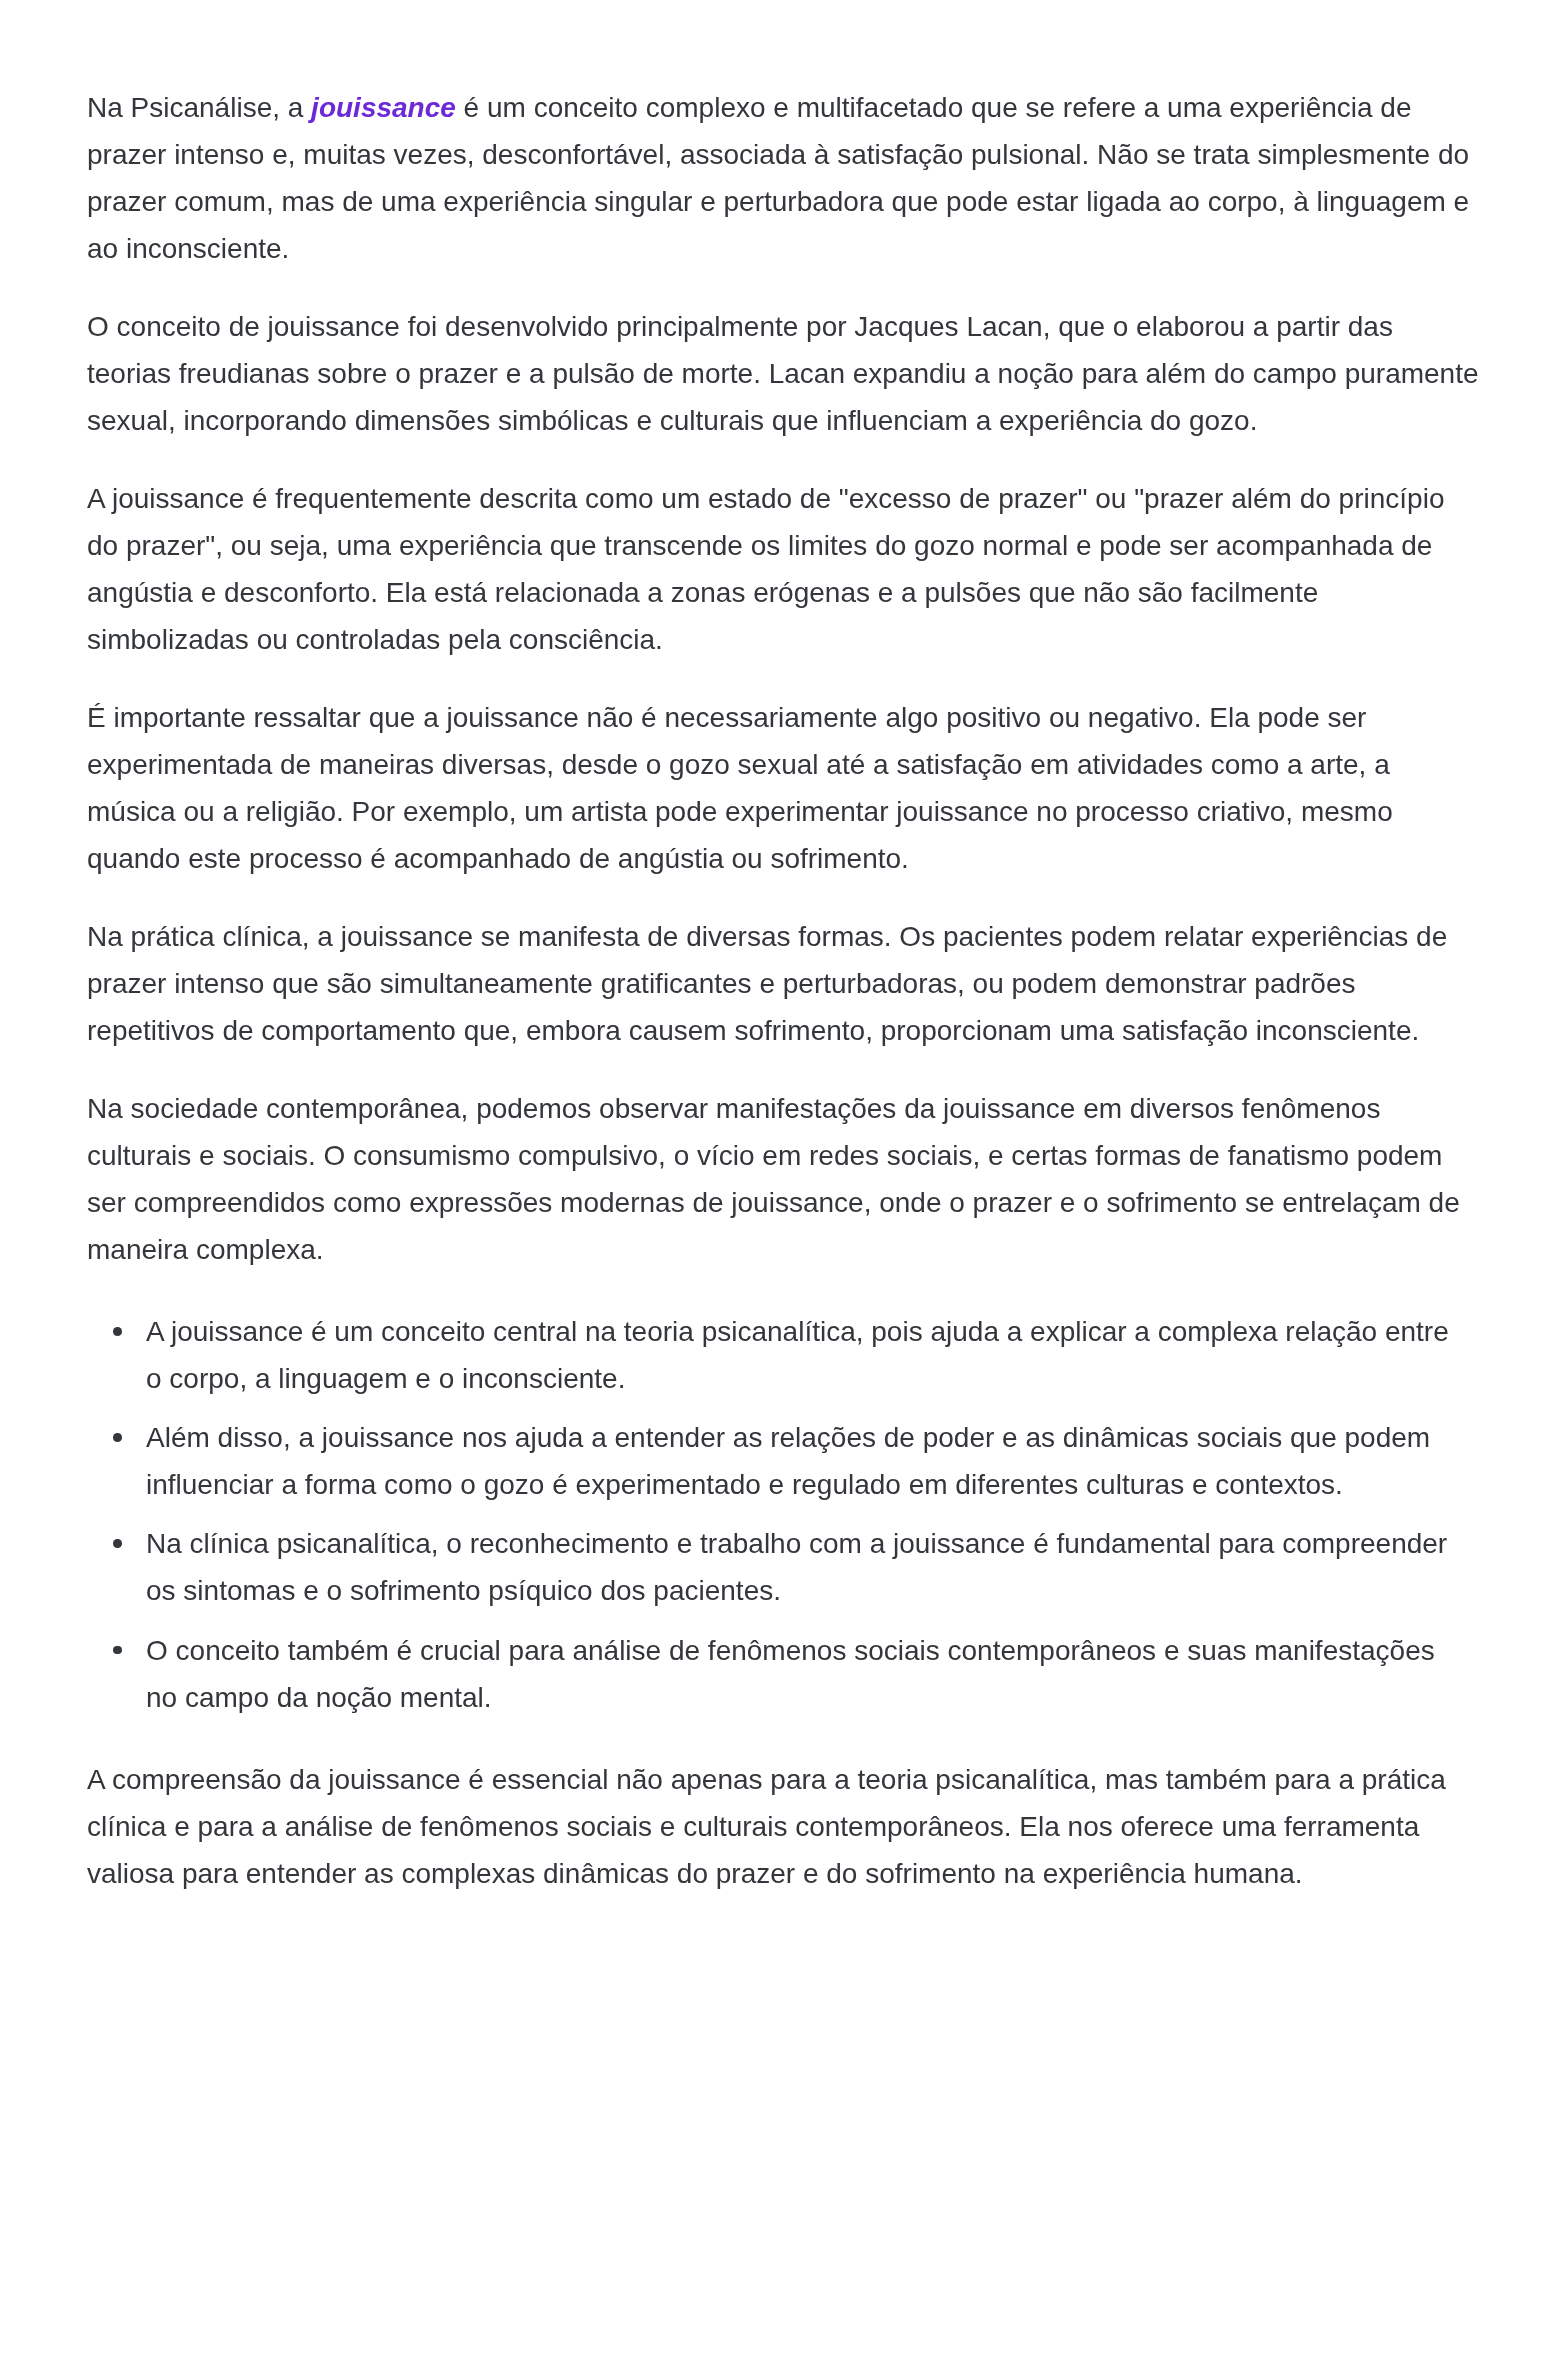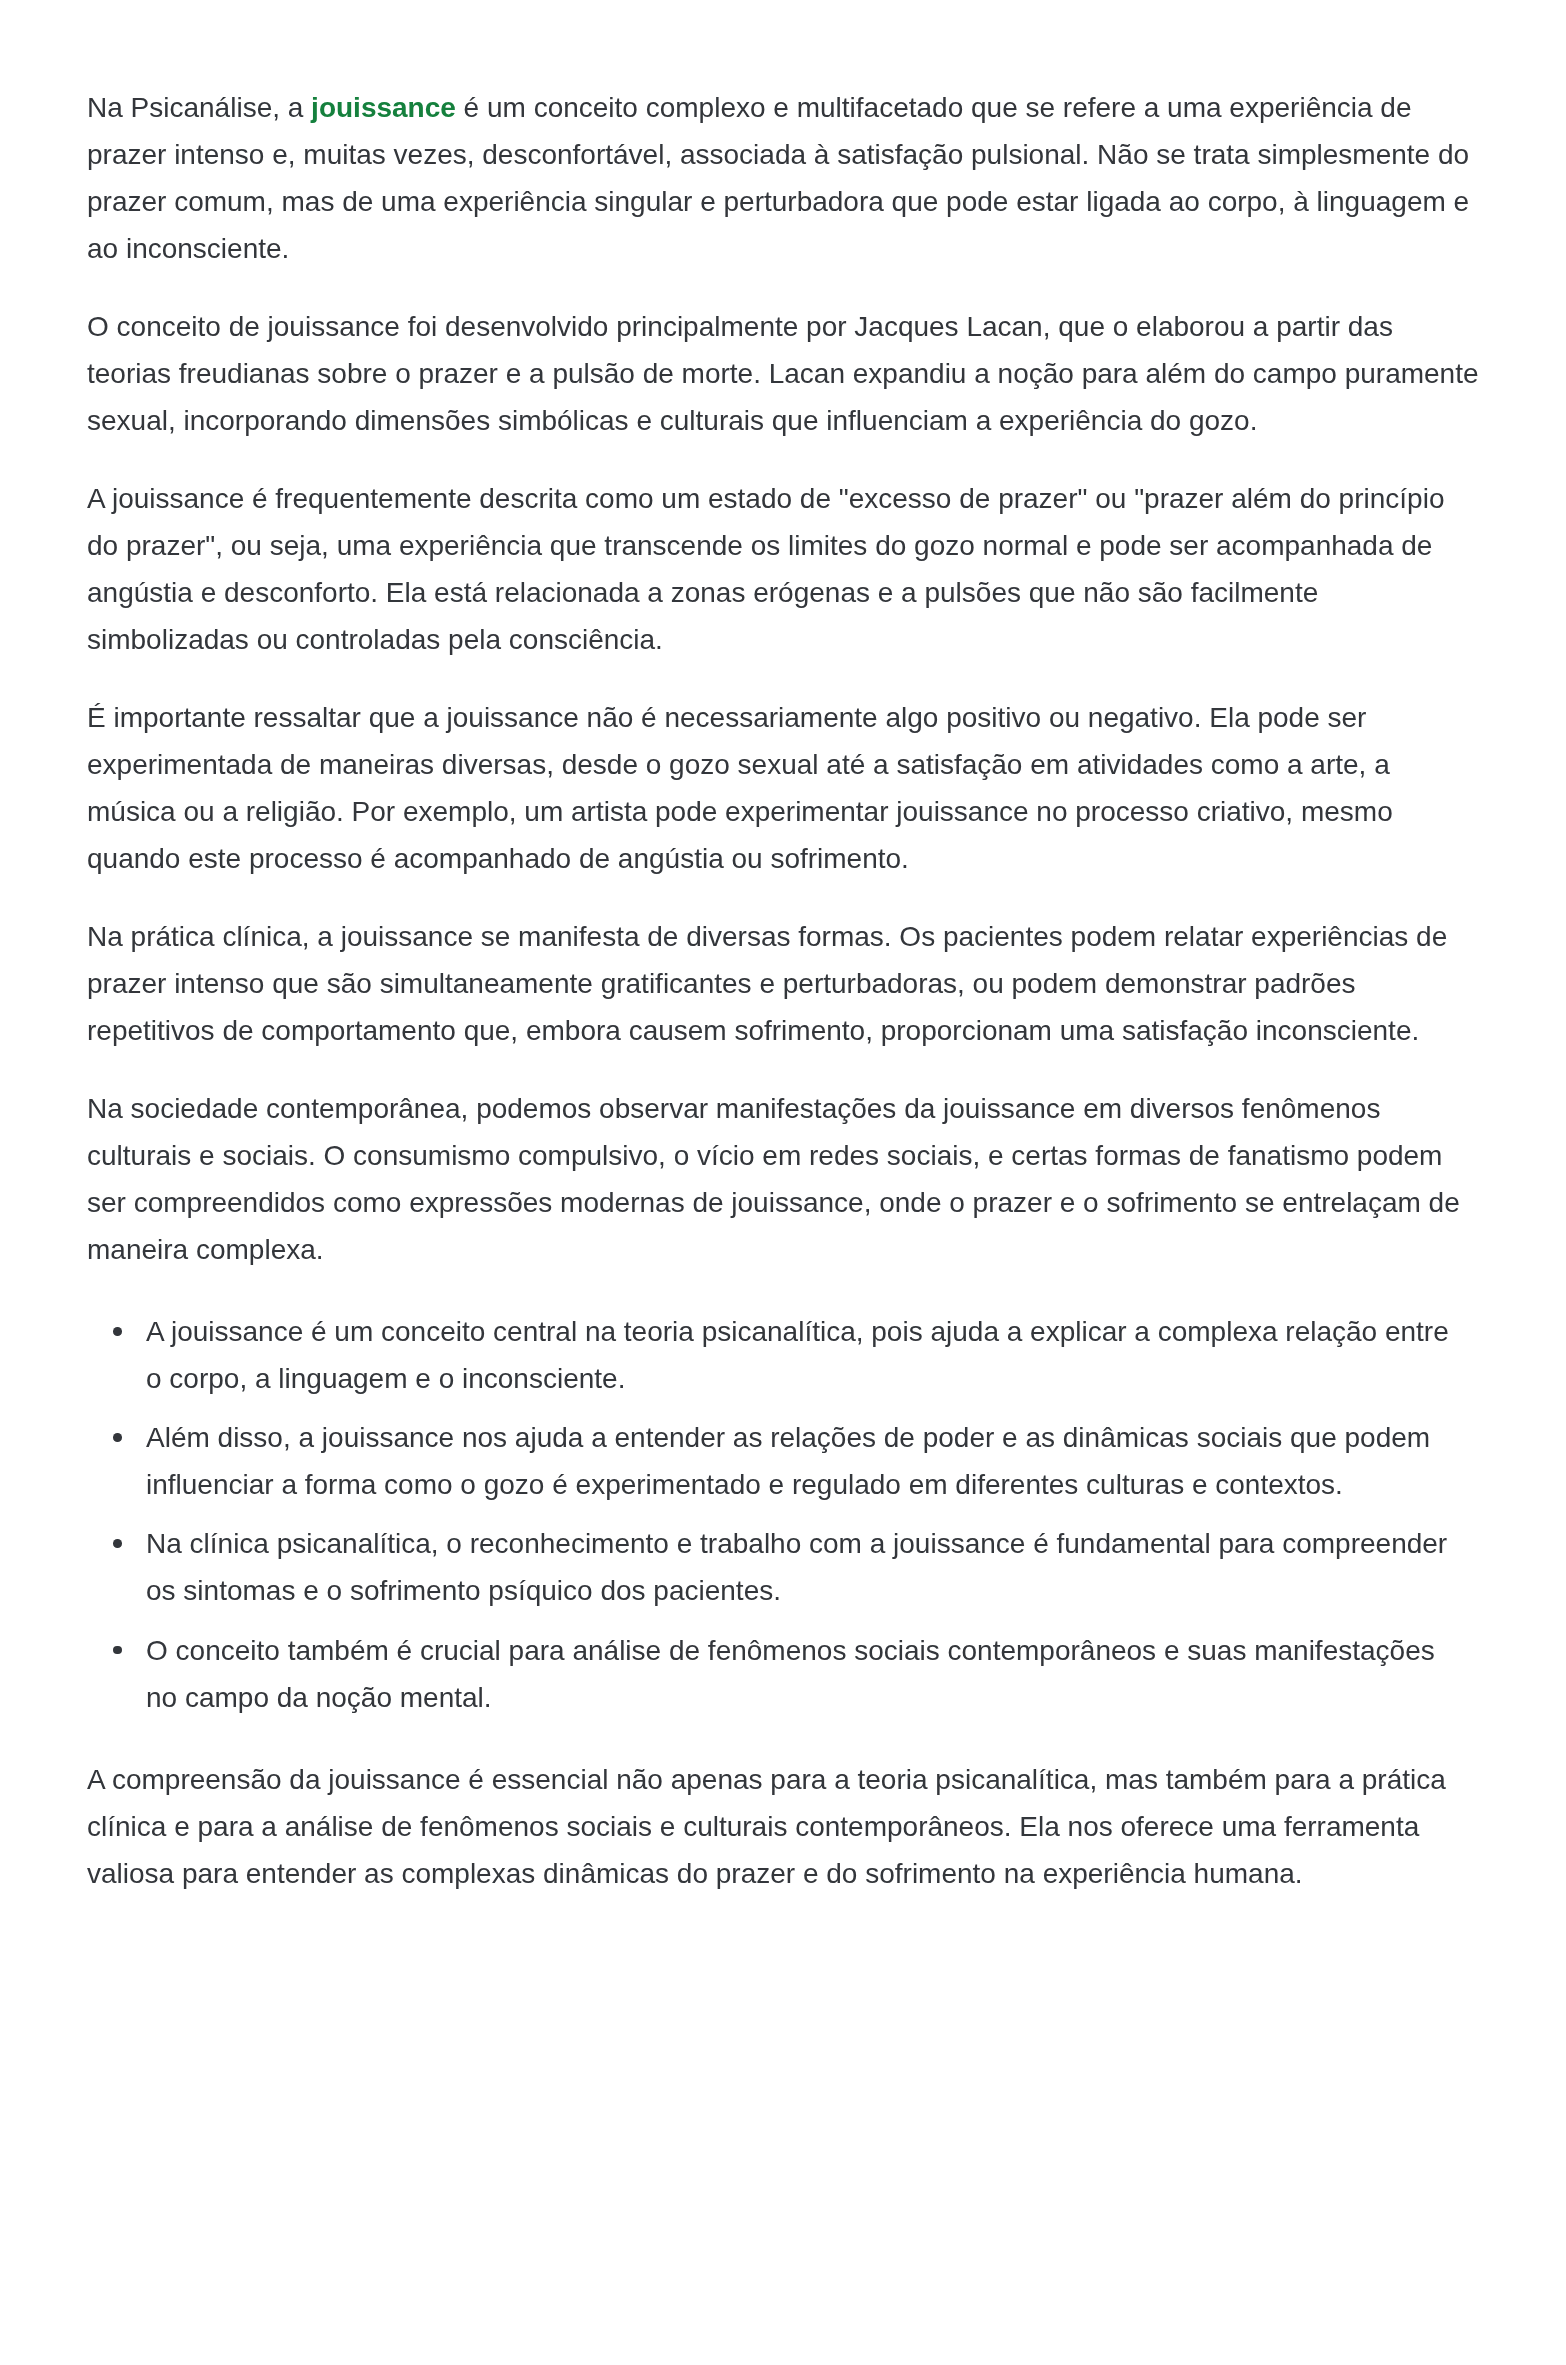--- a/index.html
+++ b/index.html
@@ -25,21 +25,22 @@
   }
   .article p {
     font-size: 28px;
     line-height: 47px;
     max-width: 1393px;
     margin-bottom: 31px;
     color: #33363b;
   }
   .article p strong {
     font-weight: 700;
-    color: #15803d;
+    color: #6d28d9;
+    font-style: italic;
   }
   .article ul {
     list-style: none;
     margin: 35px 0 35px 0;
     padding-left: 59px;
     max-width: 1393px;
   }
   .article ul li {
     position: relative;
     font-size: 28px;

